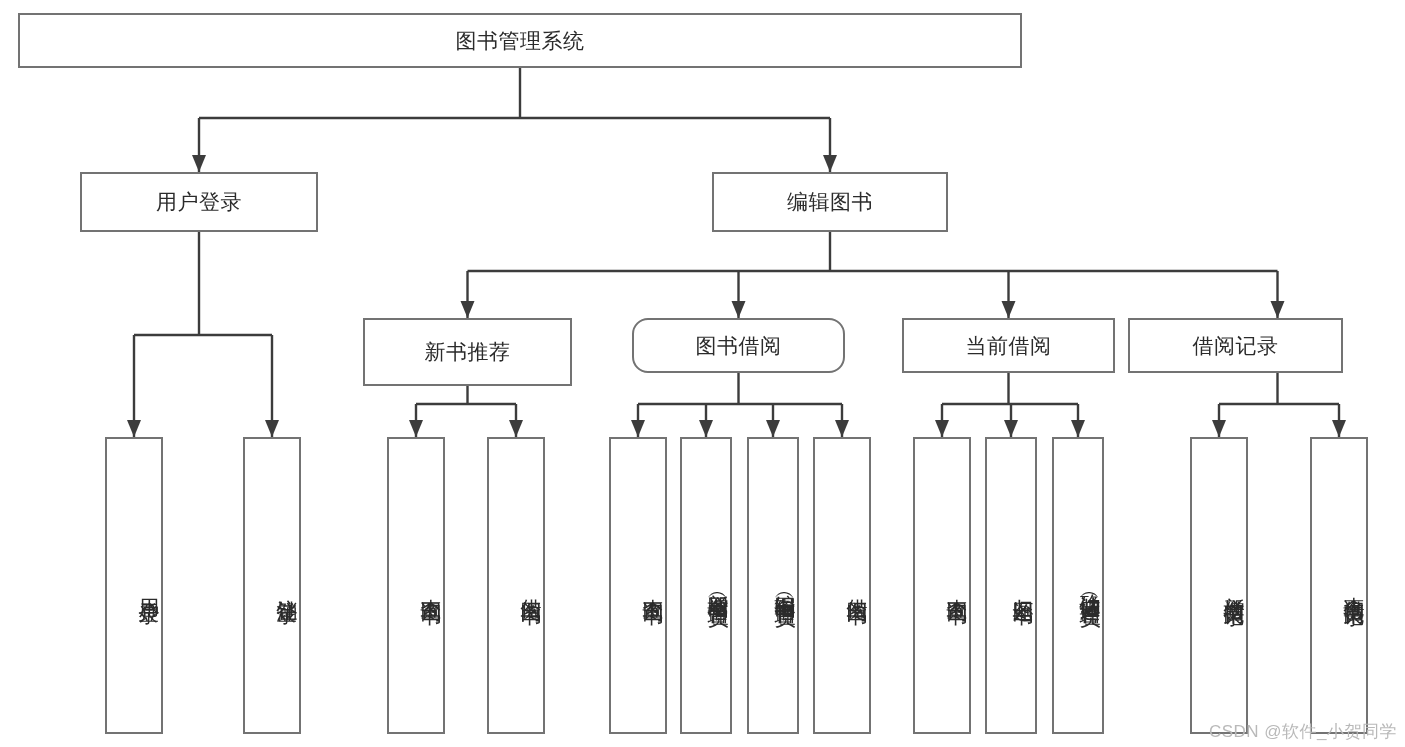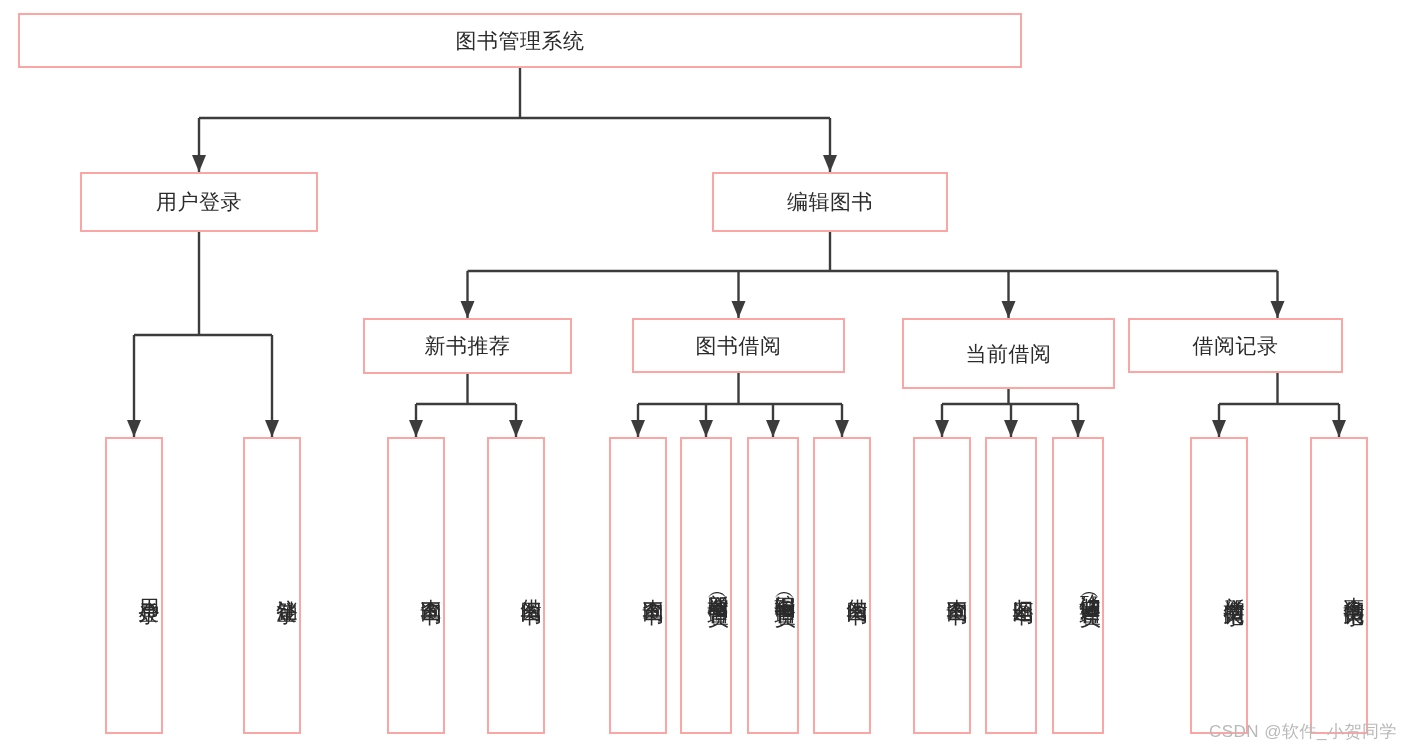--- a/index.html
+++ b/index.html
@@ -15,21 +15,21 @@
     position: relative;
     width: 1405px;
     height: 747px;
     background: #ffffff;
     overflow: hidden;
   }
   .node {
     position: absolute;
     box-sizing: border-box;
     background: #ffffff;
-    border: 2px solid #fca5a5;
+    border: 2px solid #737373;
     display: flex;
     align-items: center;
     justify-content: center;
     color: #2b2b2b;
     line-height: 1.12;
   }
   .node.horizontal {
     font-size: 21px;
     letter-spacing: 0.5px;
   }
@@ -140,27 +140,27 @@
     <span class="label">图书管理系统</span>
   </div>
 
   <div class="node horizontal" style="left: 80px; top: 172px; width: 238px; height: 60px;">
     <span class="label">用户登录</span>
   </div>
   <div class="node horizontal" style="left: 712px; top: 172px; width: 236px; height: 60px;">
     <span class="label">编辑图书</span>
   </div>
 
-  <div class="node horizontal" style="left: 363px; top: 318px; width: 209px; height: 56px;">
+  <div class="node horizontal" style="left: 363px; top: 318px; width: 209px; height: 68px;">
     <span class="label">新书推荐</span>
   </div>
-  <div class="node horizontal" style="left: 632px; top: 318px; width: 213px; height: 55px;">
+  <div class="node horizontal" style="left: 632px; top: 318px; width: 213px; height: 55px; border-radius: 16px;">
     <span class="label">图书借阅</span>
   </div>
-  <div class="node horizontal" style="left: 902px; top: 318px; width: 213px; height: 71px;">
+  <div class="node horizontal" style="left: 902px; top: 318px; width: 213px; height: 55px;">
     <span class="label">当前借阅</span>
   </div>
   <div class="node horizontal" style="left: 1128px; top: 318px; width: 215px; height: 55px;">
     <span class="label">借阅记录</span>
   </div>
 
   <div class="node vertical" style="left: 105px; top: 437px; width: 58px; height: 297px;">
     <span class="label">用户登录</span>
   </div>
   <div class="node vertical" style="left: 243px; top: 437px; width: 58px; height: 297px;">

